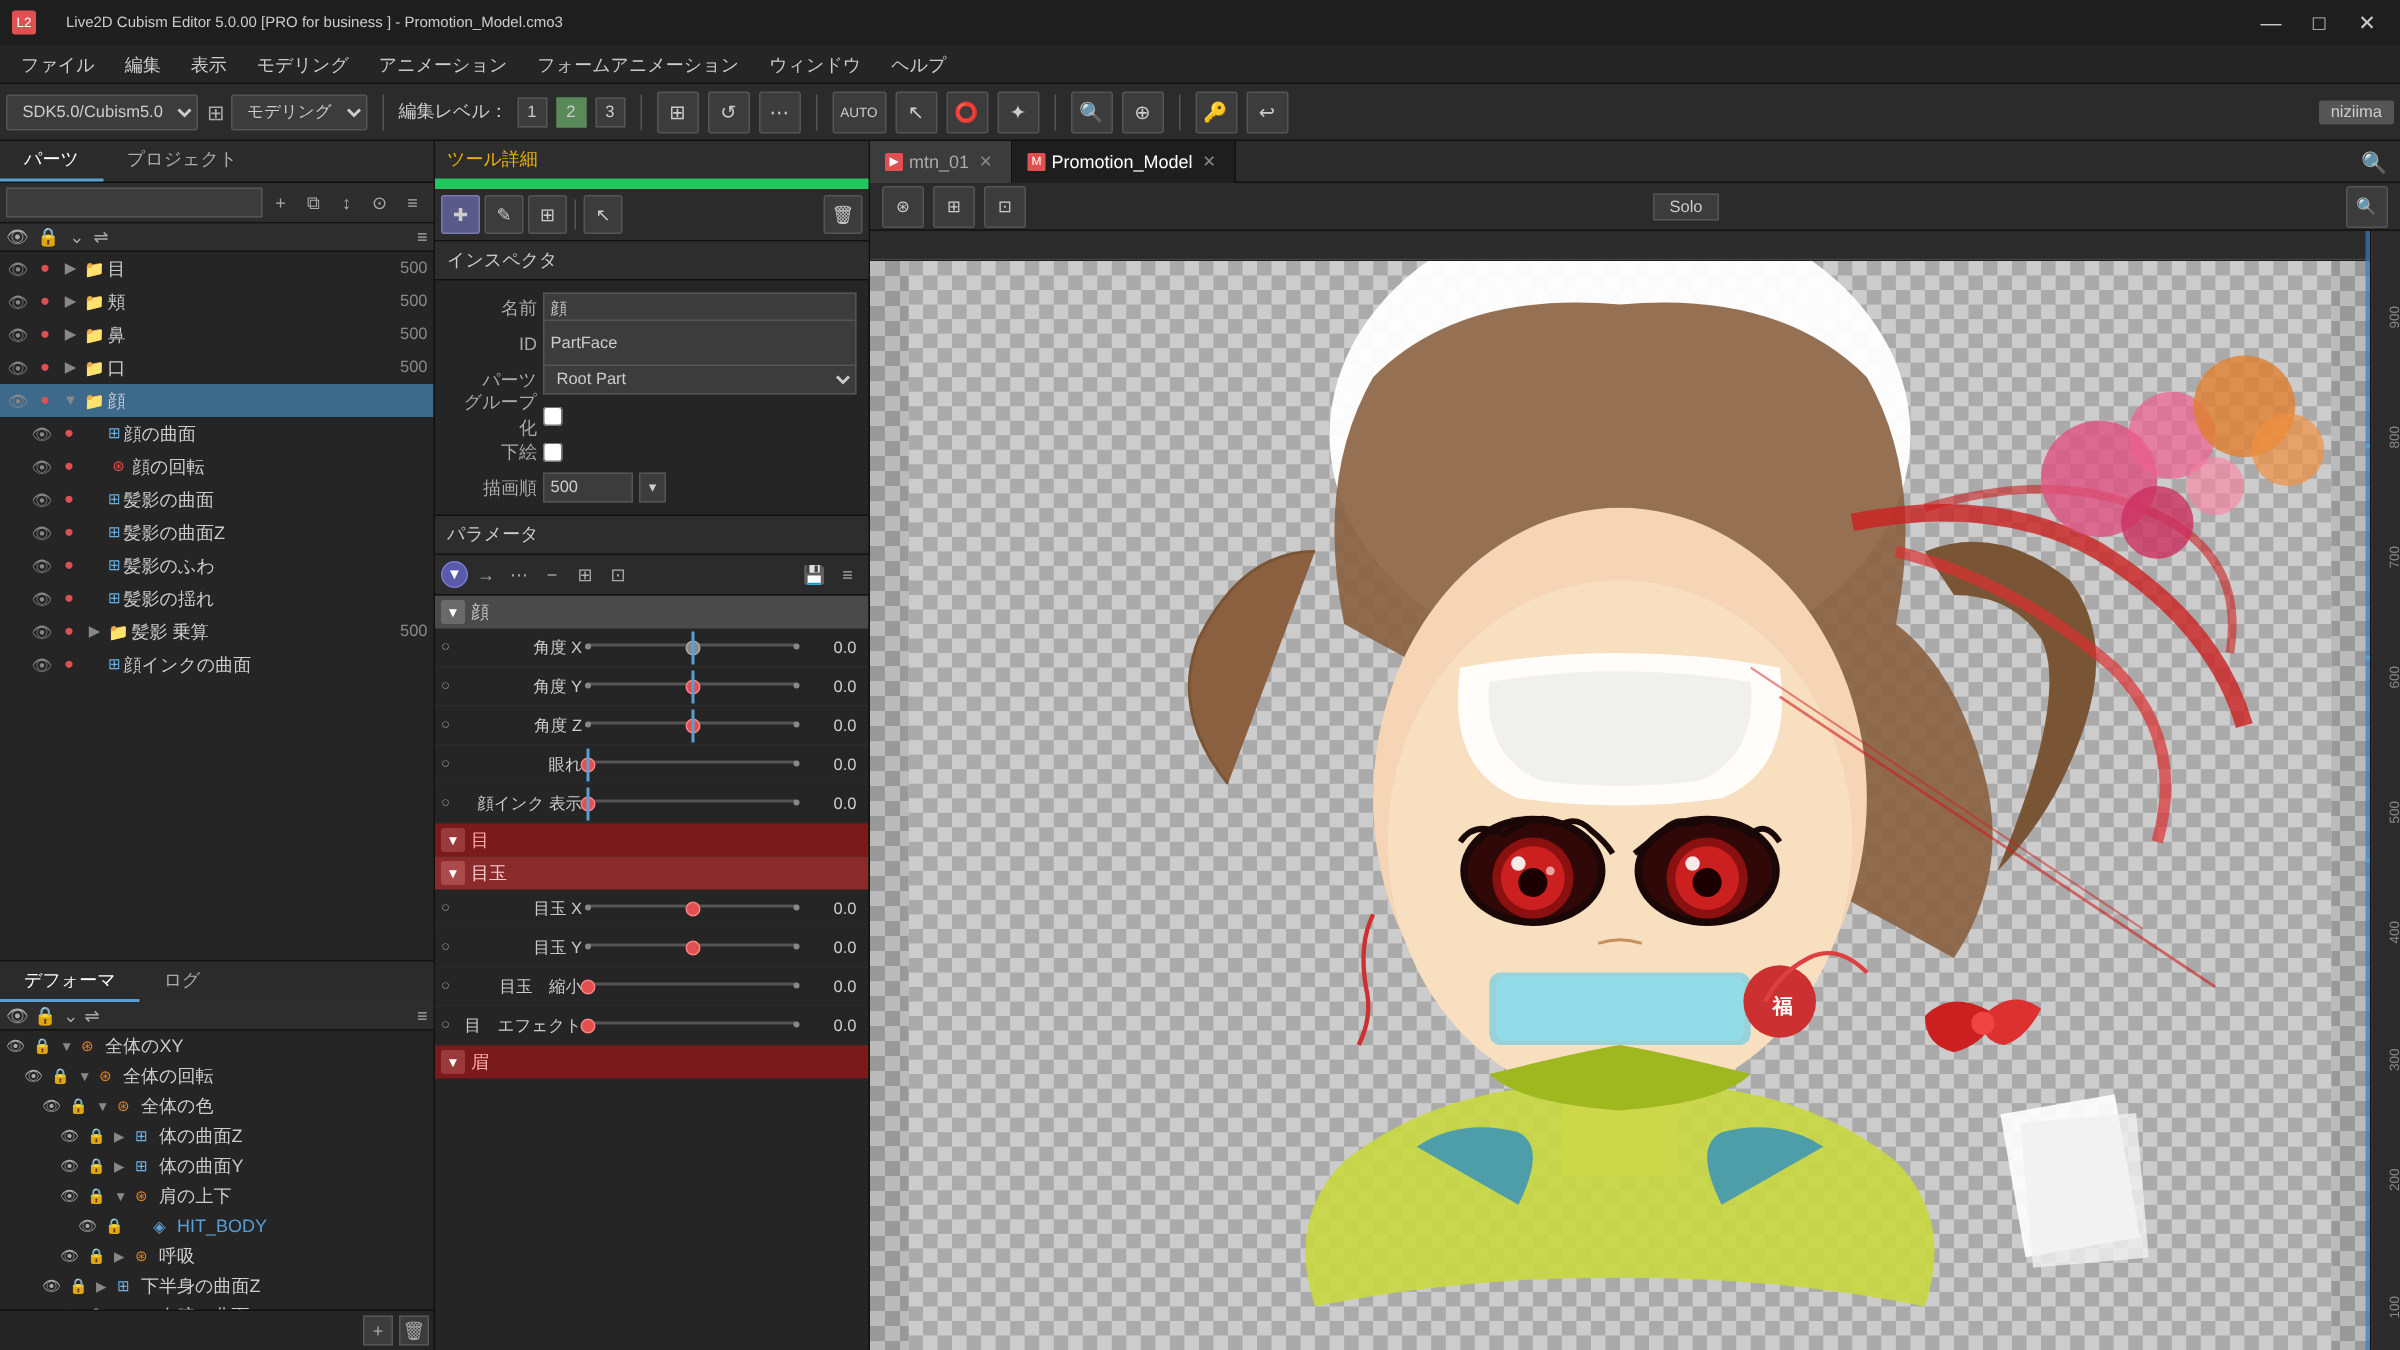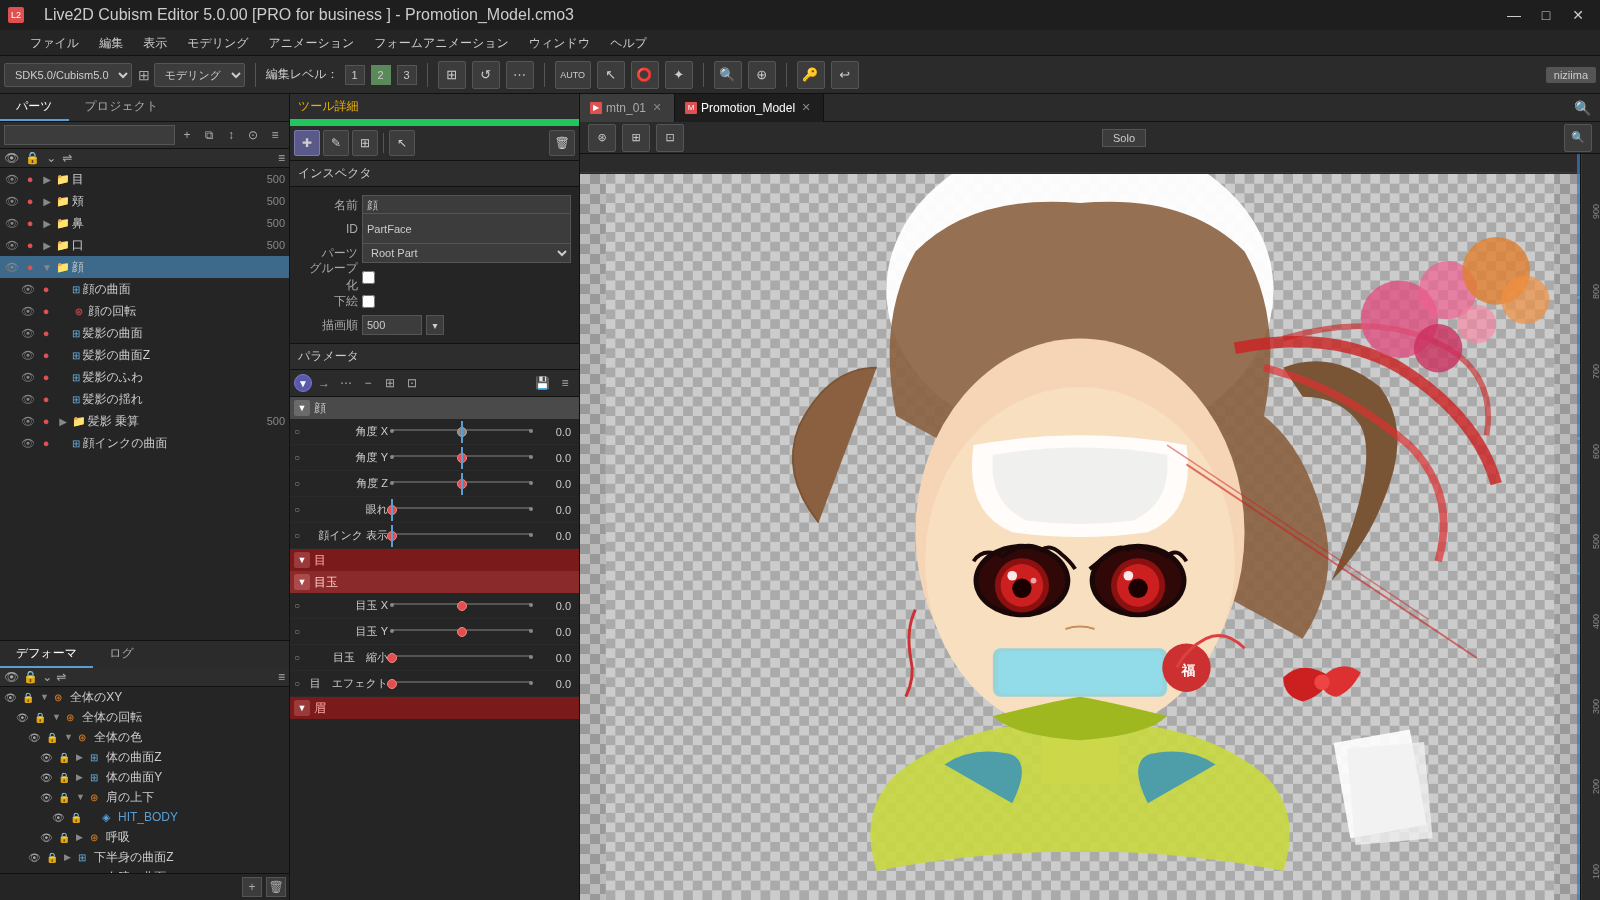--- a/index.html
+++ b/index.html
@@ -6,21 +6,21 @@
     body { background: #2b2b2b; color: #ccc; font-family: 'Segoe UI', Meiryo, sans-serif; font-size: 12px; overflow: hidden; width: 1600px; height: 900px; }
     
     
     #titlebar { display: flex; align-items: center; justify-content: space-between; background: #1e1e1e; height: 30px; padding: 0 8px; color: #ccc; }
     #titlebar-left { display: flex; align-items: center; gap: 20px; }
     #titlebar-logo { width: 16px; height: 16px; background: #e05050; border-radius: 2px; display: flex; align-items: center; justify-content: center; font-size: 9px; color: white; }
     #titlebar-controls { display: flex; gap: 4px; }
     .title-btn { width: 28px; height: 28px; display: flex; align-items: center; justify-content: center; cursor: pointer; color: #ccc; font-size: 14px; }
 
     
-    #menubar { display: flex; align-items: center; background: #252526; height: 26px; padding: 0 20px; border-bottom: 1px solid #111; }
+    #menubar { display: flex; align-items: center; background: #252526; height: 26px; padding: 0 4px; border-bottom: 1px solid #111; }
     .menu-item { padding: 0 10px; height: 26px; line-height: 26px; cursor: pointer; color: #ccc; font-size: 12px; }
 
     
     #toolbar { display: flex; align-items: center; background: #2b2b2b; height: 38px; padding: 0 4px; border-bottom: 1px solid #111; gap: 6px; }
     .toolbar-select { background: #3c3c3c; border: 1px solid #555; color: #ccc; padding: 2px 6px; height: 24px; font-size: 11px; border-radius: 2px; }
     .toolbar-separator { width: 1px; height: 24px; background: #555; margin: 0 4px; }
     .edit-level-label { color: #ccc; font-size: 12px; }
     .edit-level-btn { width: 20px; height: 20px; background: #3c3c3c; border: 1px solid #555; color: #ccc; display: inline-flex; align-items: center; justify-content: center; cursor: pointer; font-size: 11px; }
     .edit-level-btn.active { background: #5a8a5a; border-color: #5a8a5a; }
     .icon-btn { width: 28px; height: 28px; display: flex; align-items: center; justify-content: center; background: #3c3c3c; border: 1px solid #555; cursor: pointer; border-radius: 2px; color: #ccc; font-size: 13px; }
@@ -143,21 +143,21 @@
     .td-sep { width: 1px; height: 20px; background: #555; margin: 0 2px; }
   </style>
 </head>
 <body>
 
 <div id="titlebar">
   <div id="titlebar-left">
     <div id="titlebar-logo">
       <span>L2</span>
     </div>
-    <span style="font-size:16px;color:#ccc;">Live2D Cubism Editor 5.0.00  [PRO for business ]  - Promotion_Model.cmo3</span>
+    <span style="font-size:10px;color:#ccc;">Live2D Cubism Editor 5.0.00  [PRO for business ]  - Promotion_Model.cmo3</span>
   </div>
   <div id="titlebar-controls">
     <div class="title-btn">—</div>
     <div class="title-btn">□</div>
     <div class="title-btn close">✕</div>
   </div>
 </div>
 
 <div id="menubar">
   <div class="menu-item">ファイル</div>

